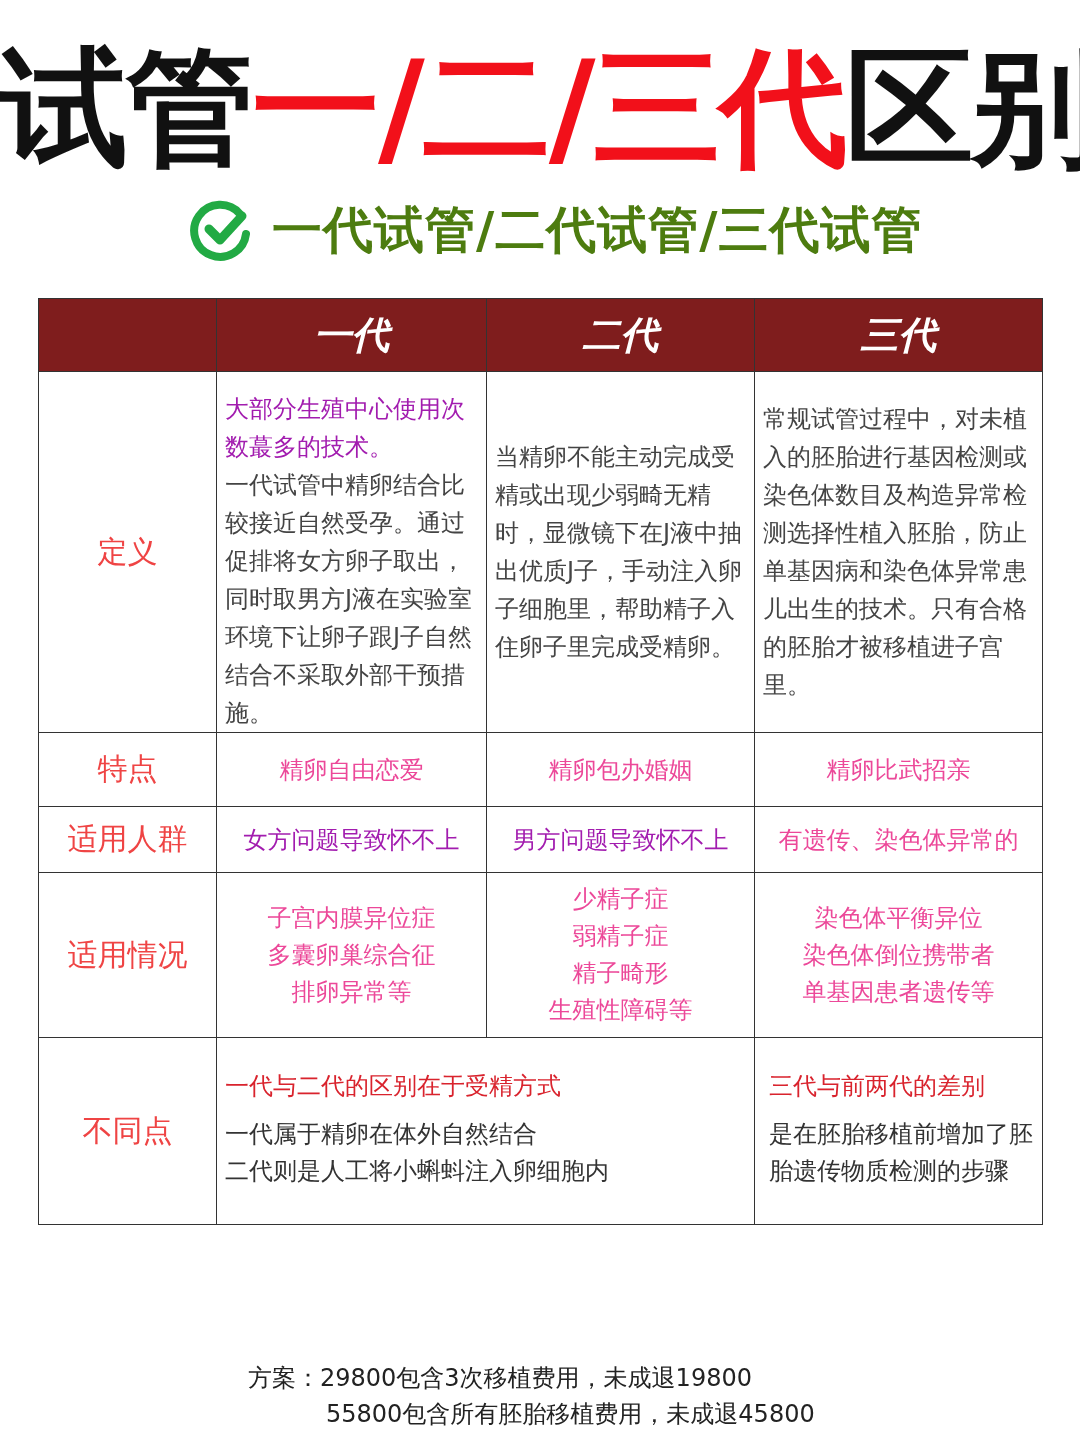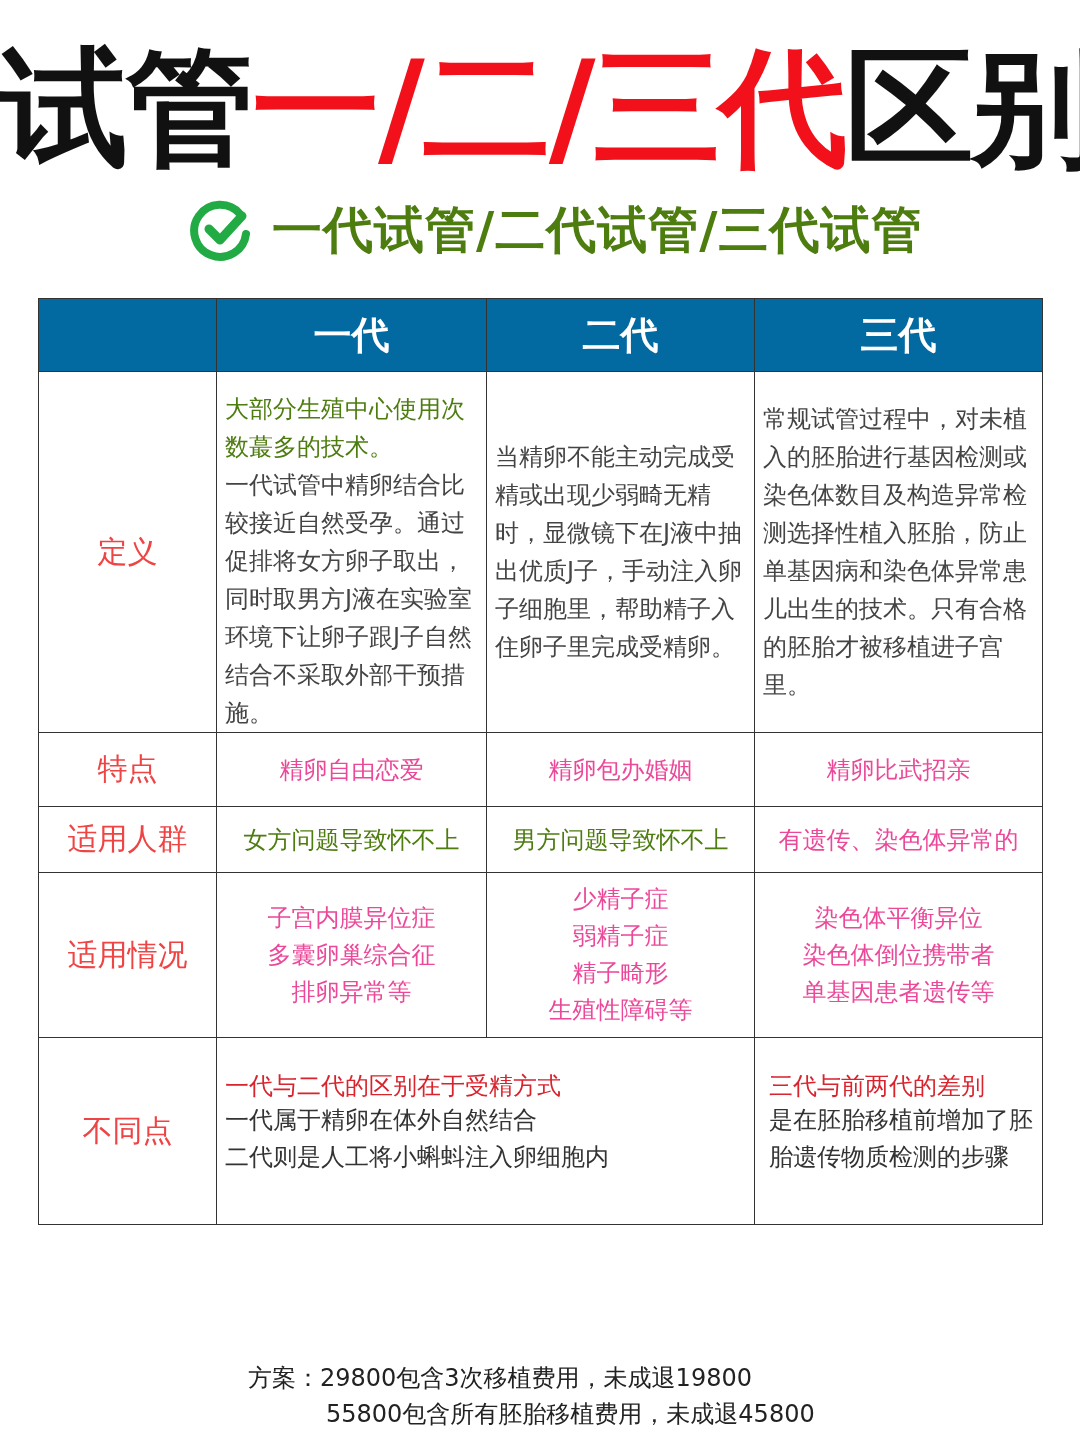--- a/index.html
+++ b/index.html
@@ -7,28 +7,28 @@
          font-family: "DejaVu Sans", "Liberation Sans", sans-serif; color: #333333; }
   .title { position: absolute; left: 0; top: 38px; width: 954px; text-align: center;
            font-size: 128px; font-weight: bold; line-height: 140px; letter-spacing: -2px; white-space: nowrap; }
   .title .blk { color: #111111; }
   .title .red { color: #f2101a; }
   .subtitle { position: absolute; left: 190px; top: 198px; height: 64px; display: flex; align-items: center; }
   .subtitle .check { width: 64px; height: 64px; margin-right: 18px; }
   .subtitle .txt { font-size: 50px; font-weight: bold; color: #4d7c0f; letter-spacing: 1px; white-space: nowrap; }
   table.cmp { position: absolute; left: 38px; top: 298px; width: 1004px; border-collapse: collapse; table-layout: fixed; }
   table.cmp td, table.cmp th { border: 1.5px solid #333333; padding: 0; }
-  table.cmp th { background: #0369a1; color: #ffffff; font-size: 38px; font-weight: bold; height: 72px; text-align: center; }
+  table.cmp th { background: #7f1d1d; color: #ffffff; font-size: 38px; font-weight: bold; height: 72px; text-align: center; font-style: italic; }
   .rowlabel { font-size: 30px; color: #ef4444; text-align: center; }
   .cell-c { text-align: center; font-size: 24px; color: #ec4899; }
   .cell-l { text-align: left; font-size: 24px; color: #444444; line-height: 38px; padding: 0 8px !important; vertical-align: middle; }
-  .red-t { color: #4d7c0f; }
+  .red-t { color: #a21caf; }
   .multi { line-height: 37px; }
   .diff-block { padding-left: 8px !important; vertical-align: top; }
-  .diff-block .h { color: #d9232d; font-size: 24px; margin-top: 32px; }
+  .diff-block .h { color: #d9232d; font-size: 24px; margin-top: 32px; margin-bottom: 14px; }
   .diff-block .b { font-size: 24px; color: #333333; line-height: 37px; }
   .footer { position: absolute; left: 248px; top: 1360px; font-size: 24px; color: #222222; line-height: 36px; white-space: nowrap; }
   .footer .l2 { padding-left: 78px; }
 </style>
 </head>
 <body>
 
 <div class="title">
   <span class="blk">试管</span><span class="red">一/二/三代</span><span class="blk">区别</span>
 </div>

